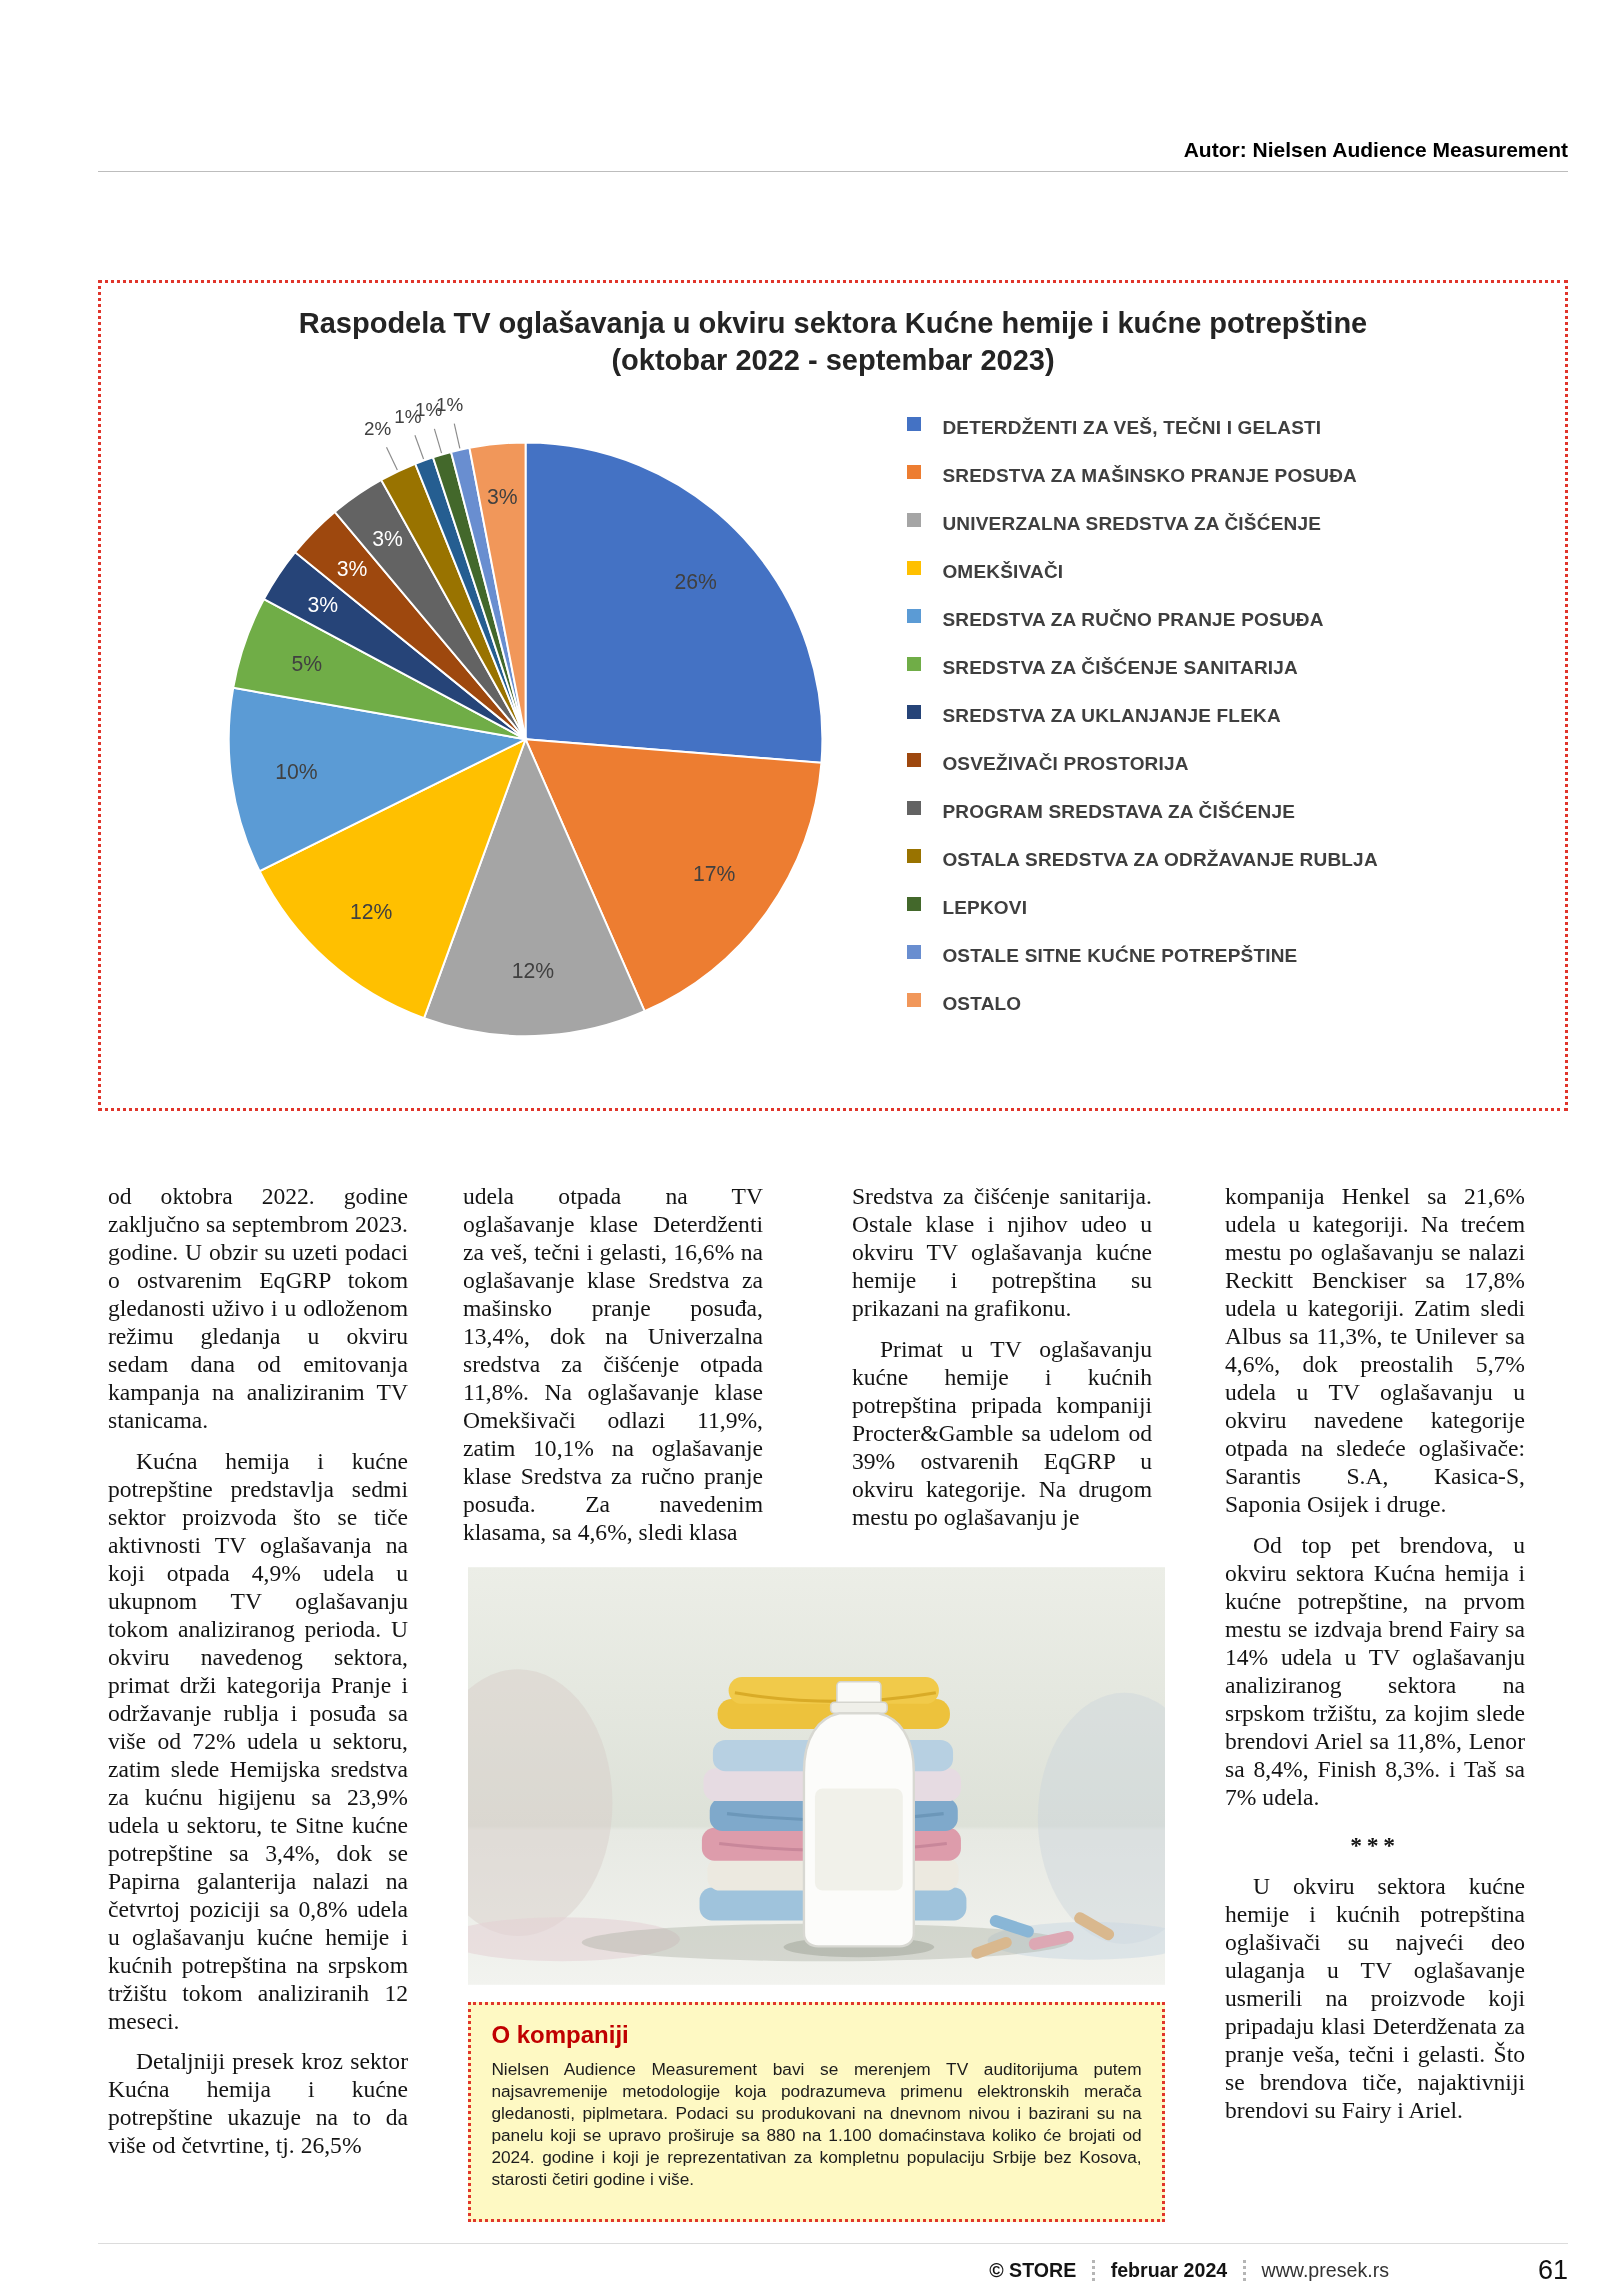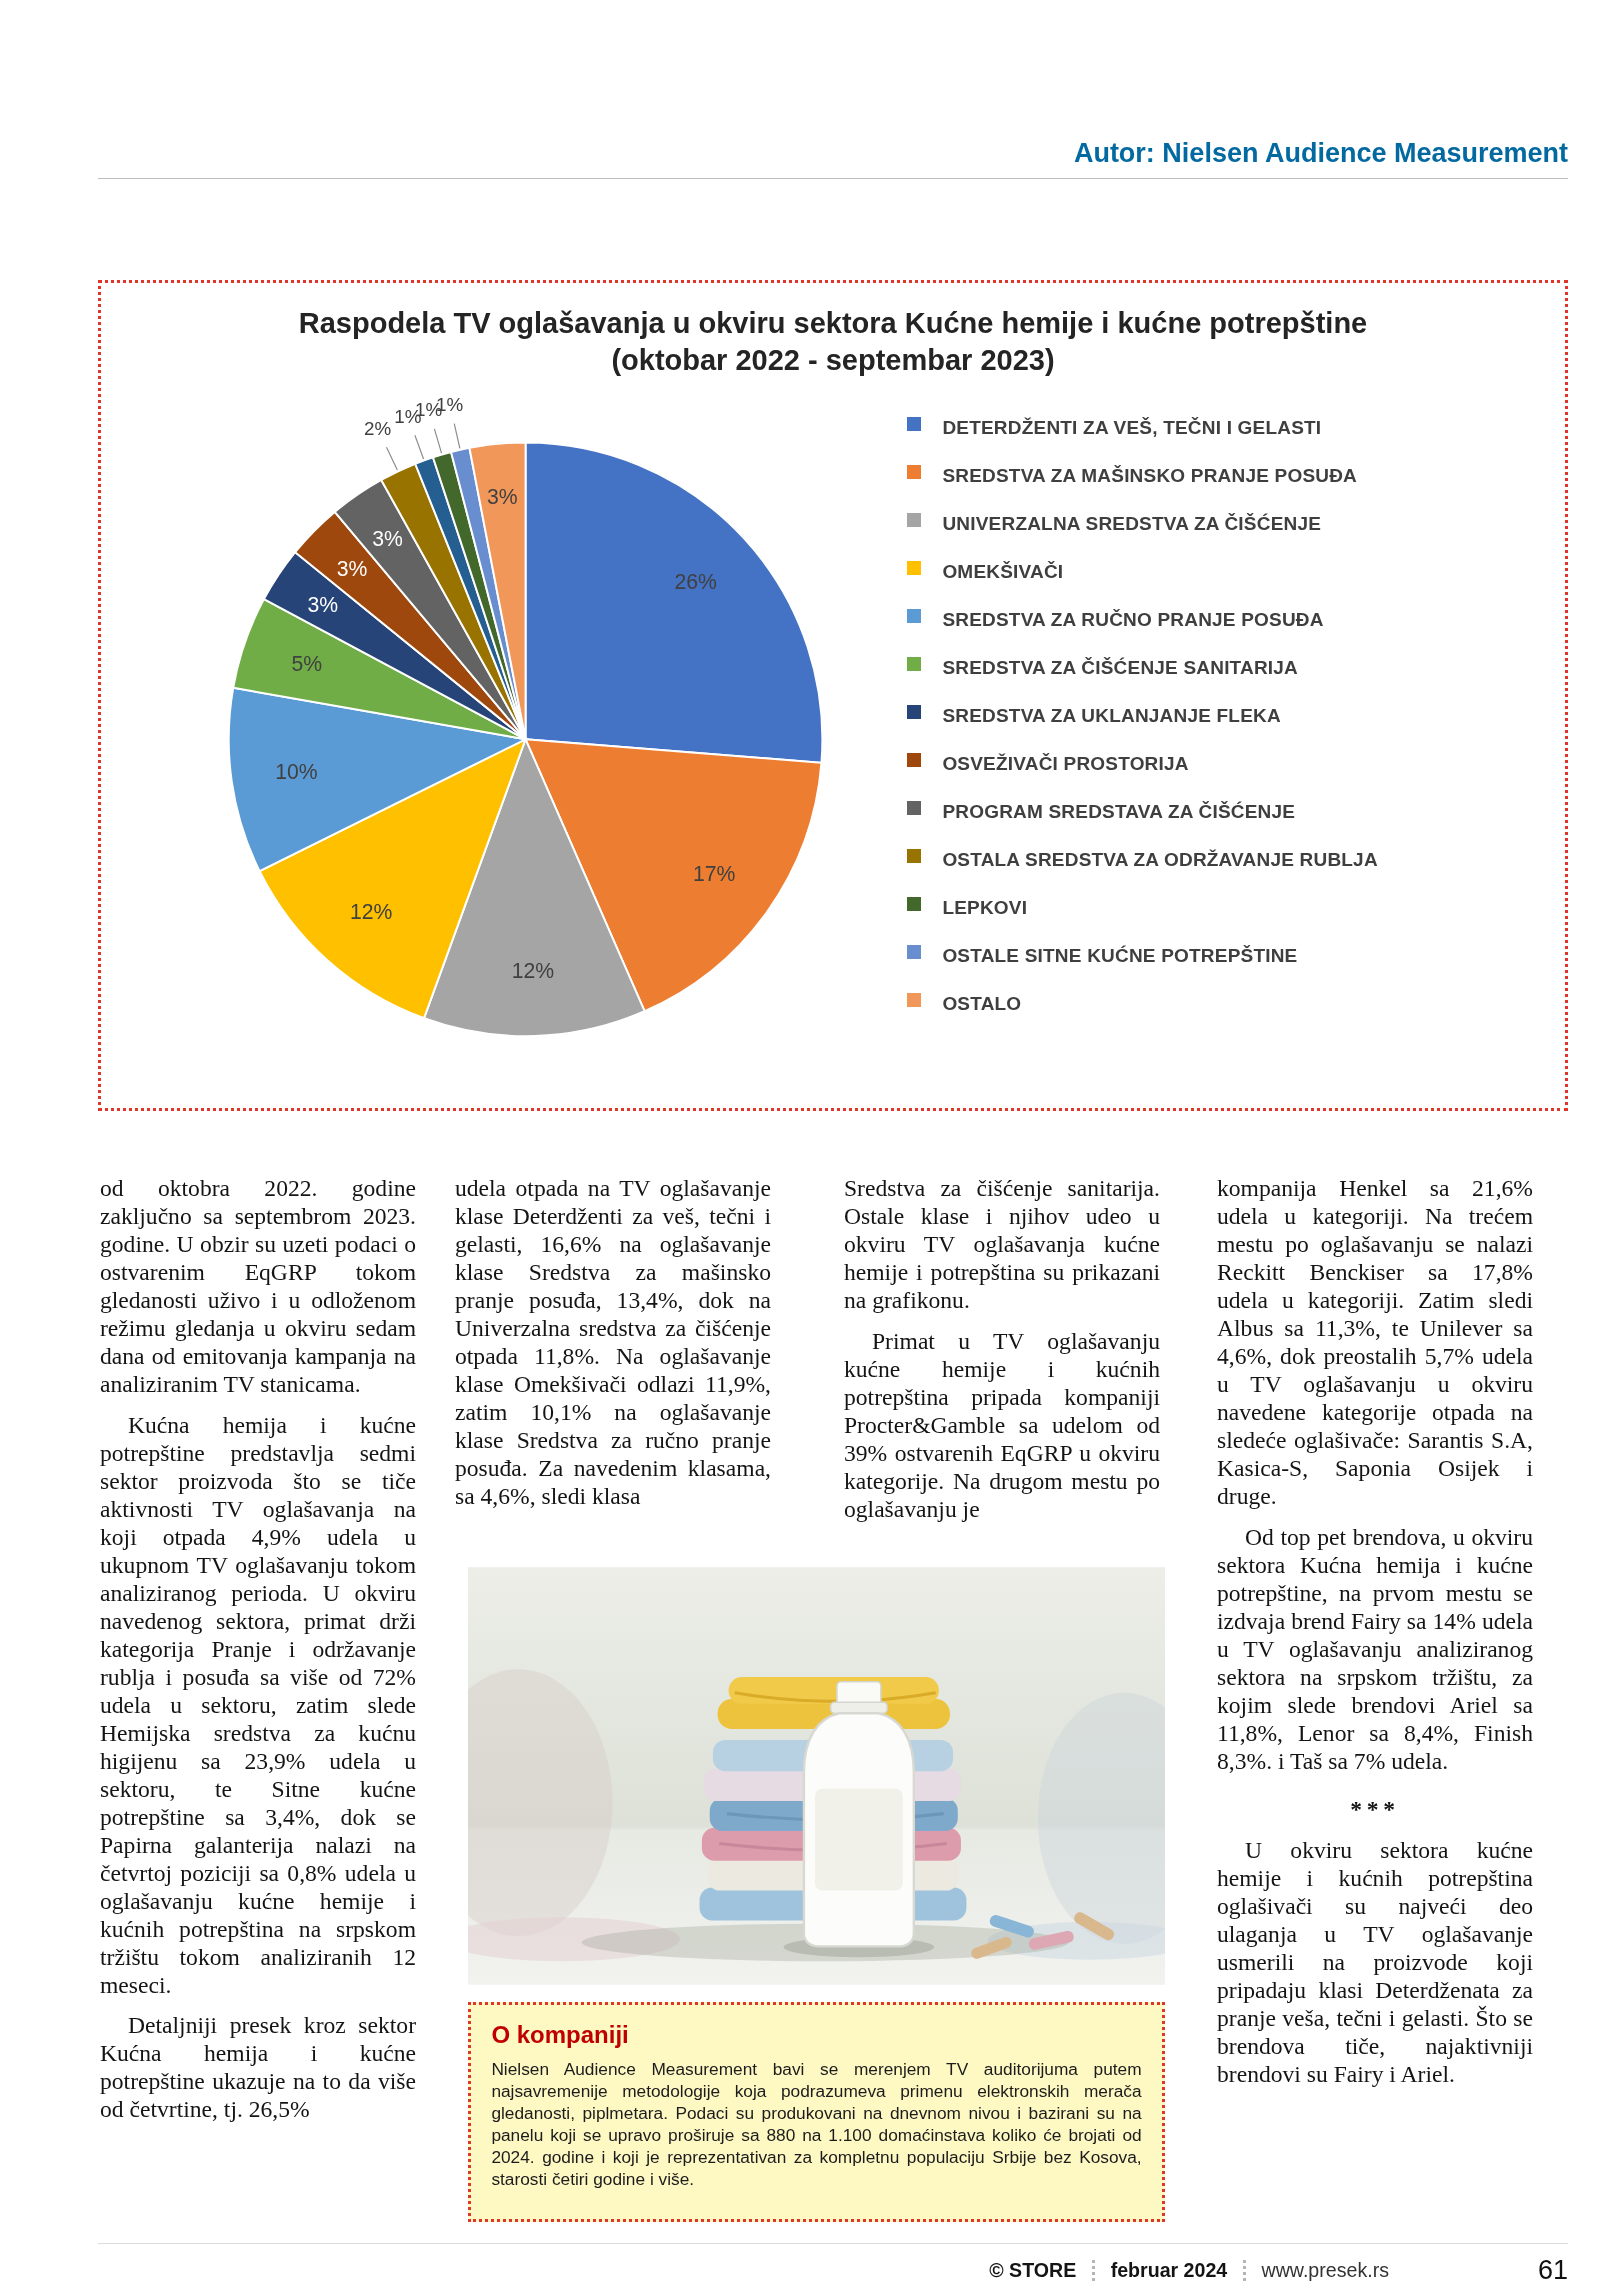--- a/index.html
+++ b/index.html
@@ -5,21 +5,21 @@
 <style>
   html,body{margin:0;padding:0;}
   body{
     width:1623px;height:2295px;position:relative;background:#ffffff;
     font-family:"Liberation Serif",serif;color:#151515;overflow:hidden;
   }
 
   
   .author-line{
     position:absolute;left:98px;top:138px;width:1470px;text-align:right;
-    font-family:"Liberation Sans",sans-serif;font-weight:700;font-size:27px;color:#0369a1;
+    font-family:"Liberation Sans",sans-serif;font-weight:700;font-size:21px;color:#000000;
     padding-bottom:9.4px;border-bottom:1.6px solid #bdbdbd;
   }
 
   
   .chart-box{
     position:absolute;left:98px;top:280px;width:1470px;height:831px;
     border:3.1px dotted #e0352b;background:#fff;padding:22px 27px 6.3px;box-sizing:border-box;
   }
   .chart-title{
     font-family:"Liberation Sans",sans-serif;font-weight:700;font-size:29px;line-height:37px;
@@ -36,21 +36,21 @@
     font-family:"Liberation Sans",sans-serif;font-weight:700;font-size:19px;
     color:#3f3f3f;letter-spacing:0.2px;white-space:nowrap;
   }
 
   
   .body-col{
     position:absolute;top:1170px;width:324px;font-size:23.6px;line-height:28px;
     text-align:justify;color:#141414;hyphens:auto;-webkit-hyphens:auto;
   }
   #col1{left:96px;} #col2{left:451px;} #col3{left:840px;} #col4{left:1213px;}
-  .body-col p{margin:4px;}
+  .body-col p{margin:12px;}
   .body-col p + p{margin-top:12.6px;text-indent:28px;}
   .body-col p.stars{text-align:center;text-indent:0;font-weight:700;letter-spacing:4.7px;margin-top:20.4px;margin-bottom:7.9px;}
 
   
   .photo{position:absolute;left:468px;top:1567px;width:697px;height:418px;}
   .photo svg{display:block;width:100%;height:100%;}
 
   
   .company-box{
     position:absolute;left:468px;top:2002px;width:697px;height:220px;box-sizing:border-box;

